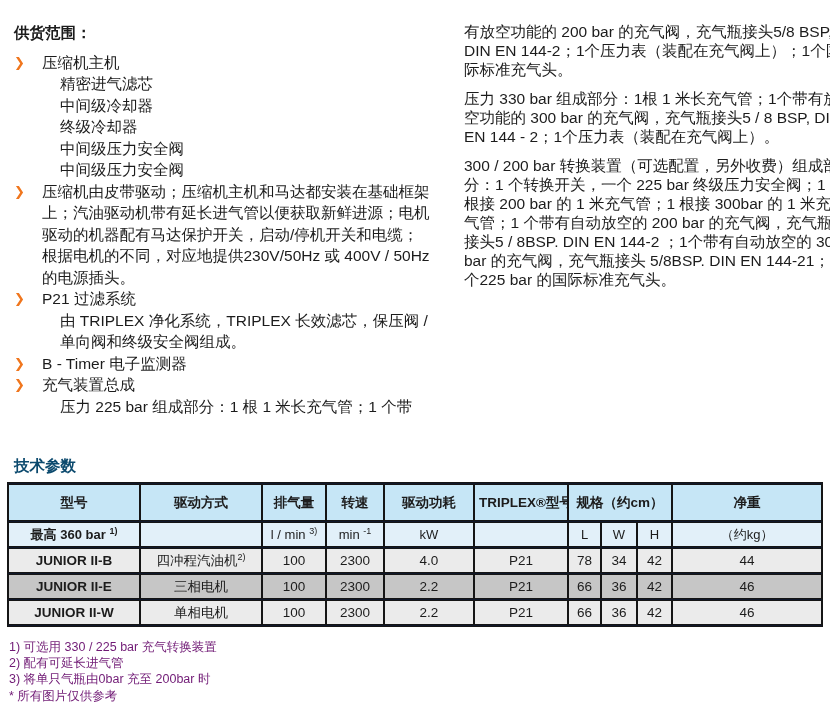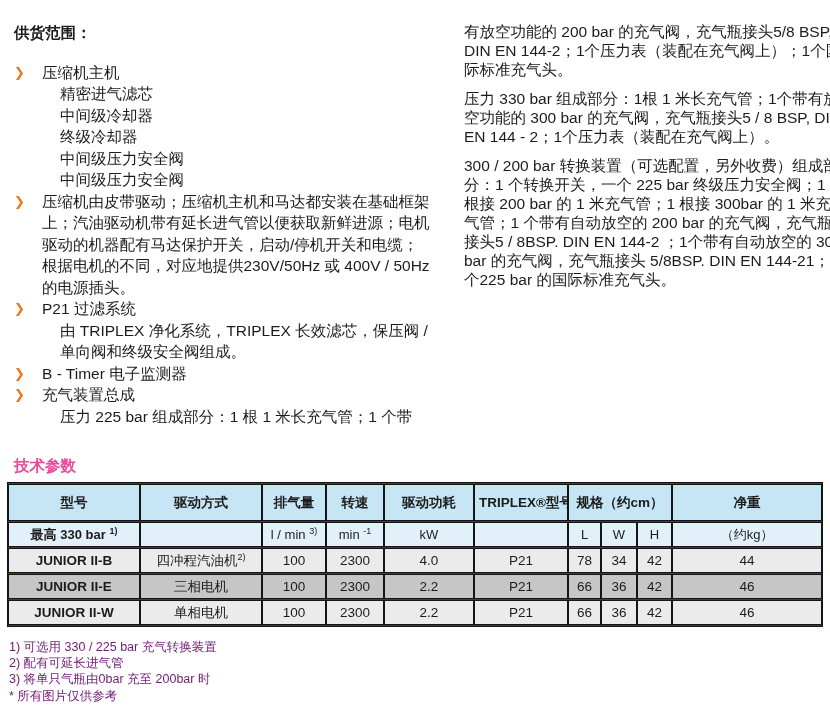--- a/index.html
+++ b/index.html
@@ -15,21 +15,21 @@
 
   
   .left-col {
     position: absolute;
     left: 14px;
     top: 22px;
     width: 416px;
     font-size: 15.5px;
     line-height: 21.5px;
   }
-  .scope-title { font-weight: bold; margin-bottom: 18px; }
+  .scope-title { font-weight: bold; margin-bottom: 8px; }
   .item { display: flex; align-items: flex-start; }
   .chev {
     flex: 0 0 28px;
     color: #f0761d;
     font-weight: bold;
     font-size: 13px;
     line-height: 21.5px;
     letter-spacing: 0;
   }
   .item-text { flex: 1; }
@@ -46,32 +46,32 @@
   }
   .right-col p { margin: 0 0 10px 0; }
 
   
   .tech-title {
     position: absolute;
     left: 14px;
     top: 456px;
     font-size: 15.5px;
     font-weight: bold;
-    color: #ec4899;
+    color: #0c4a6e;
   }
 
   table.tech {
     position: absolute;
     left: 8px;
     top: 483px;
     width: 814px;
     table-layout: fixed;
     border-collapse: separate;
     border-spacing: 0 1px;
-    background: #701a75;
+    background: #0f172a;
     box-shadow: 0 0 0 1px #151515;
   }
   table.tech td {
     border: 1.2px solid #151515;
     padding: 0 4px;
     text-align: center;
     font-size: 13.5px;
     overflow: hidden;
     white-space: nowrap;
   }
@@ -162,21 +162,21 @@
       <td>驱动方式</td>
       <td>排气量</td>
       <td>转速</td>
       <td>驱动功耗</td>
       <td>TRIPLEX®型号</td>
       <td colspan="3">规格（约cm）</td>
       <td>净重</td>
     </tr>
 
     <tr class="units">
-      <td class="cell-left model"><span>最高  330 bar </span><sup>1)</sup></td>
+      <td class="cell-left model"><span>最高  360 bar </span><sup>1)</sup></td>
       <td></td>
       <td><span>l / min </span><sup>3)</sup></td>
       <td><span>min </span><sup>-1</sup></td>
       <td>kW</td>
       <td></td>
       <td>L</td>
       <td>W</td>
       <td>H</td>
       <td>（约kg）</td>
     </tr>

